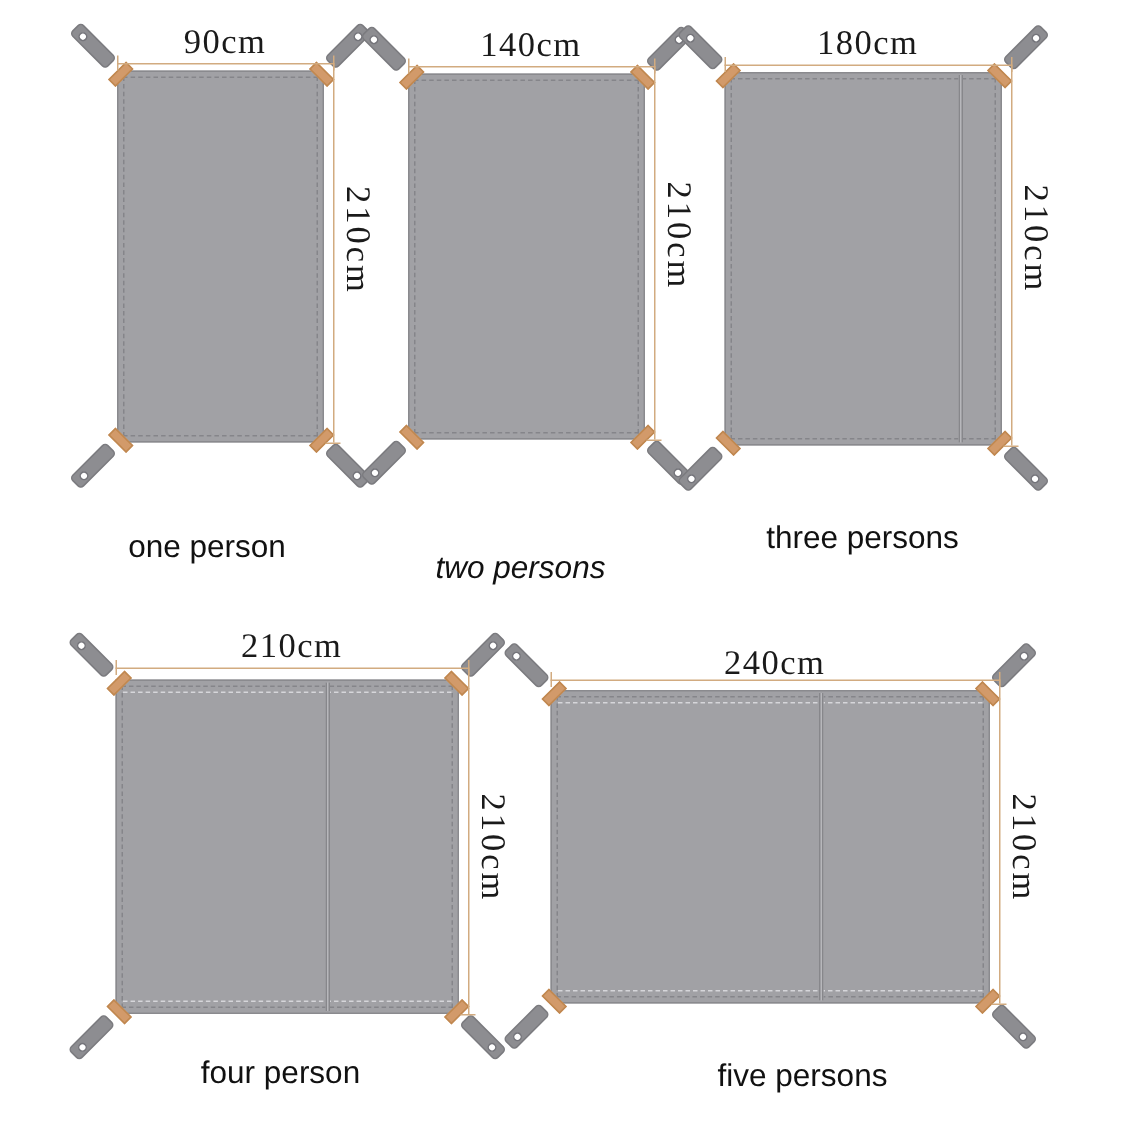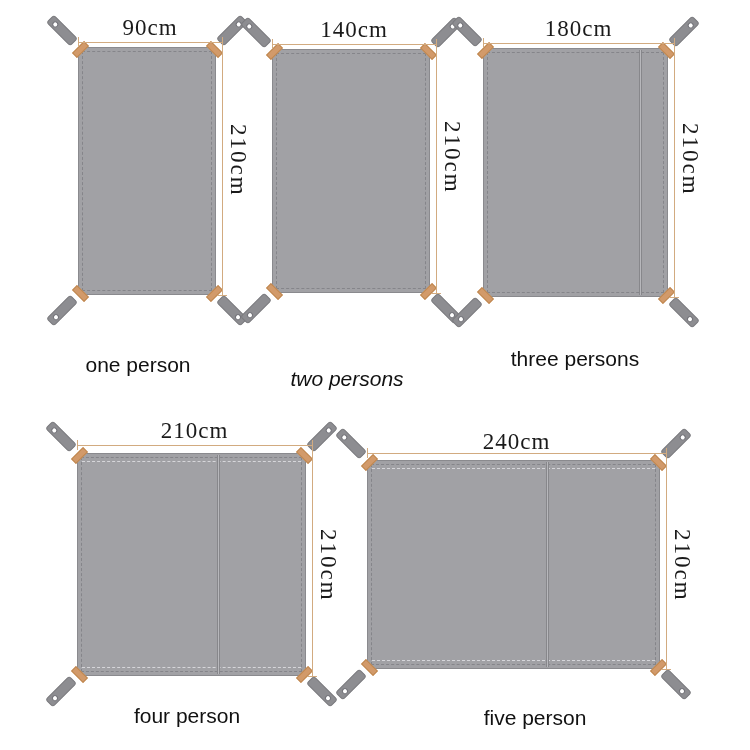--- a/index.html
+++ b/index.html
@@ -220,16 +220,16 @@
     <div class="wedge r45" style="left:650px;top:459px;"></div>
     <div class="wedge r45" style="left:361px;top:664px;"></div>
     <div class="wedge rm45" style="left:650px;top:664px;"></div>
     <div class="dimh" style="left:367px;top:453px;width:299px;"></div>
     <div class="tickv" style="left:367px;top:448px;"></div>
     <div class="tickv" style="left:666px;top:448px;"></div>
     <div class="dimv" style="left:666px;top:453px;height:216px;"></div>
     <div class="tickh" style="left:661px;top:669px;"></div>
     <div class="wlabel" style="left:367px;width:299px;top:429px;">240cm</div>
     <div class="hlabel" style="left:667px;top:515px;">210cm</div>
-    <div class="caption" style="left:415px;top:703px;">five person</div>
+    <div class="caption" style="left:415px;top:703px;">five persons</div>
   </section>
 
 </div>
 
 </body></html>

